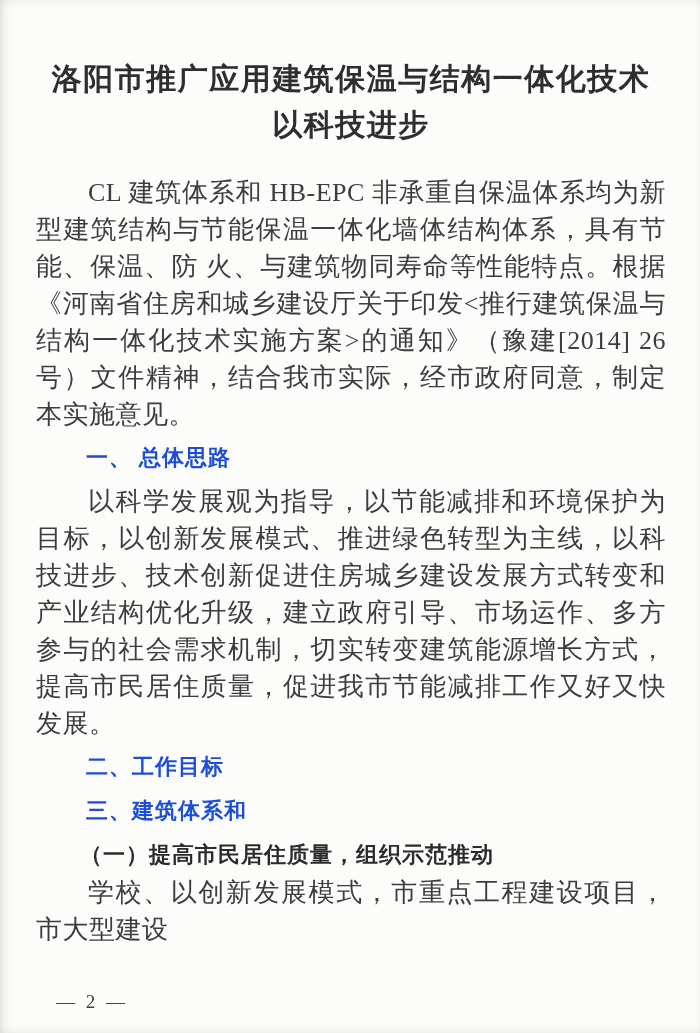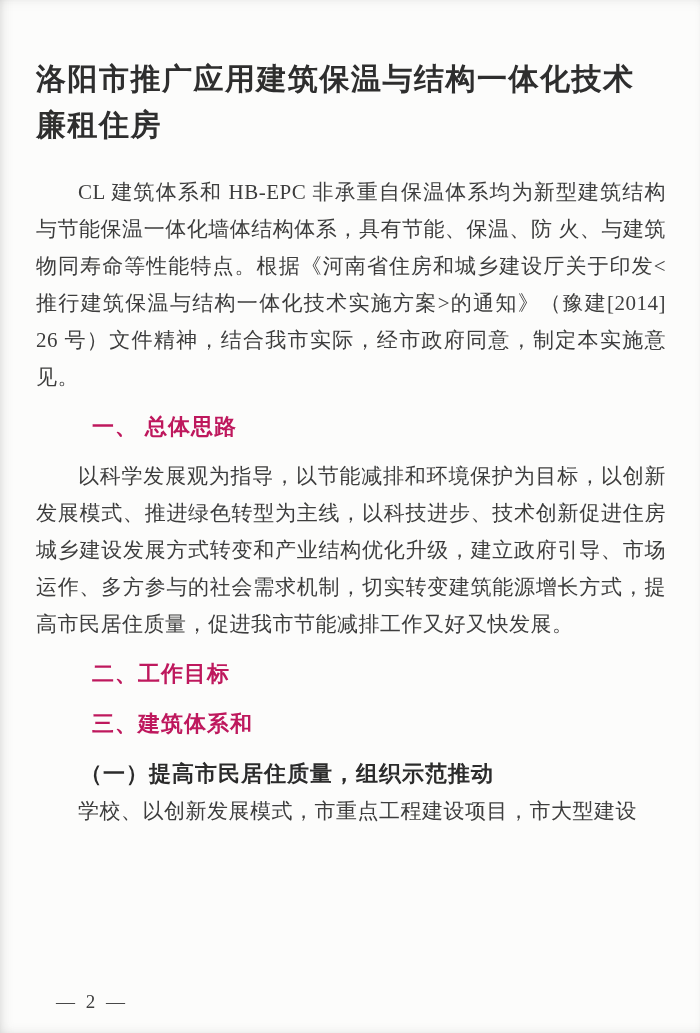--- a/index.html
+++ b/index.html
@@ -24,45 +24,46 @@
     position: absolute;
     inset: 0;
     pointer-events: none;
     box-shadow:
       inset 8px -5px 14px -10px rgba(90,90,90,0.35),
       inset -4px 3px 10px -8px rgba(120,120,120,0.22),
       inset 0 10px 12px -10px rgba(140,140,140,0.15);
   }
   .doc-title {
     margin: 14px 0 26px 0;
+    text-align: center;
     font-family: "Liberation Serif", serif;
     font-size: 30px;
     font-weight: 600;
     color: #2e2e2e;
     letter-spacing: 1.5px;
     line-height: 46px;
   }
   .doc-title .title-line { display: block; }
   .para {
     margin: 0;
     font-family: "Liberation Serif", serif;
-    font-size: 21px;
+    font-size: 26px;
     line-height: 37px;
     letter-spacing: 0.5px;
     color: #3d3d3d;
     text-align: justify;
     text-indent: 2em;
   }
   .heading-sans {
-    margin: 12px;
+    margin: 6px;
     font-family: "Liberation Sans", sans-serif;
     font-weight: bold;
     font-size: 22px;
     line-height: 38px;
-    color: #be185d;
+    color: #1d4ed8;
     text-indent: 2em;
     letter-spacing: 1px;
   }
   .heading-kai {
     margin: 0;
     font-family: "Liberation Serif", serif;
     font-weight: bold;
     font-size: 22px;
     line-height: 38px;
     color: #2b2b2b;
@@ -79,21 +80,21 @@
     letter-spacing: 3px;
   }
 </style>
 </head>
 <body>
 
 <div class="page">
 
   <h1 class="doc-title">
     <span class="title-line">洛阳市推广应用建筑保温与结构一体化技术</span>
-    <span class="title-line">廉租住房</span>
+    <span class="title-line">以科技进步</span>
   </h1>
 
   <p class="para">CL 建筑体系和 HB-EPC 非承重自保温体系均为新型建筑结构与节能保温一体化墙体结构体系，具有节能、保温、防 火、与建筑物同寿命等性能特点。根据《河南省住房和城乡建设厅关于印发&lt;推行建筑保温与结构一体化技术实施方案&gt;的通知》（豫建[2014] 26 号）文件精神，结合我市实际，经市政府同意，制定本实施意见。</p>
 
   <p class="heading-sans">一、 总体思路</p>
 
   <p class="para">以科学发展观为指导，以节能减排和环境保护为目标，以创新发展模式、推进绿色转型为主线，以科技进步、技术创新促进住房城乡建设发展方式转变和产业结构优化升级，建立政府引导、市场运作、多方参与的社会需求机制，切实转变建筑能源增长方式，提高市民居住质量，促进我市节能减排工作又好又快发展。</p>
 
   <p class="heading-sans">二、工作目标</p>
 

